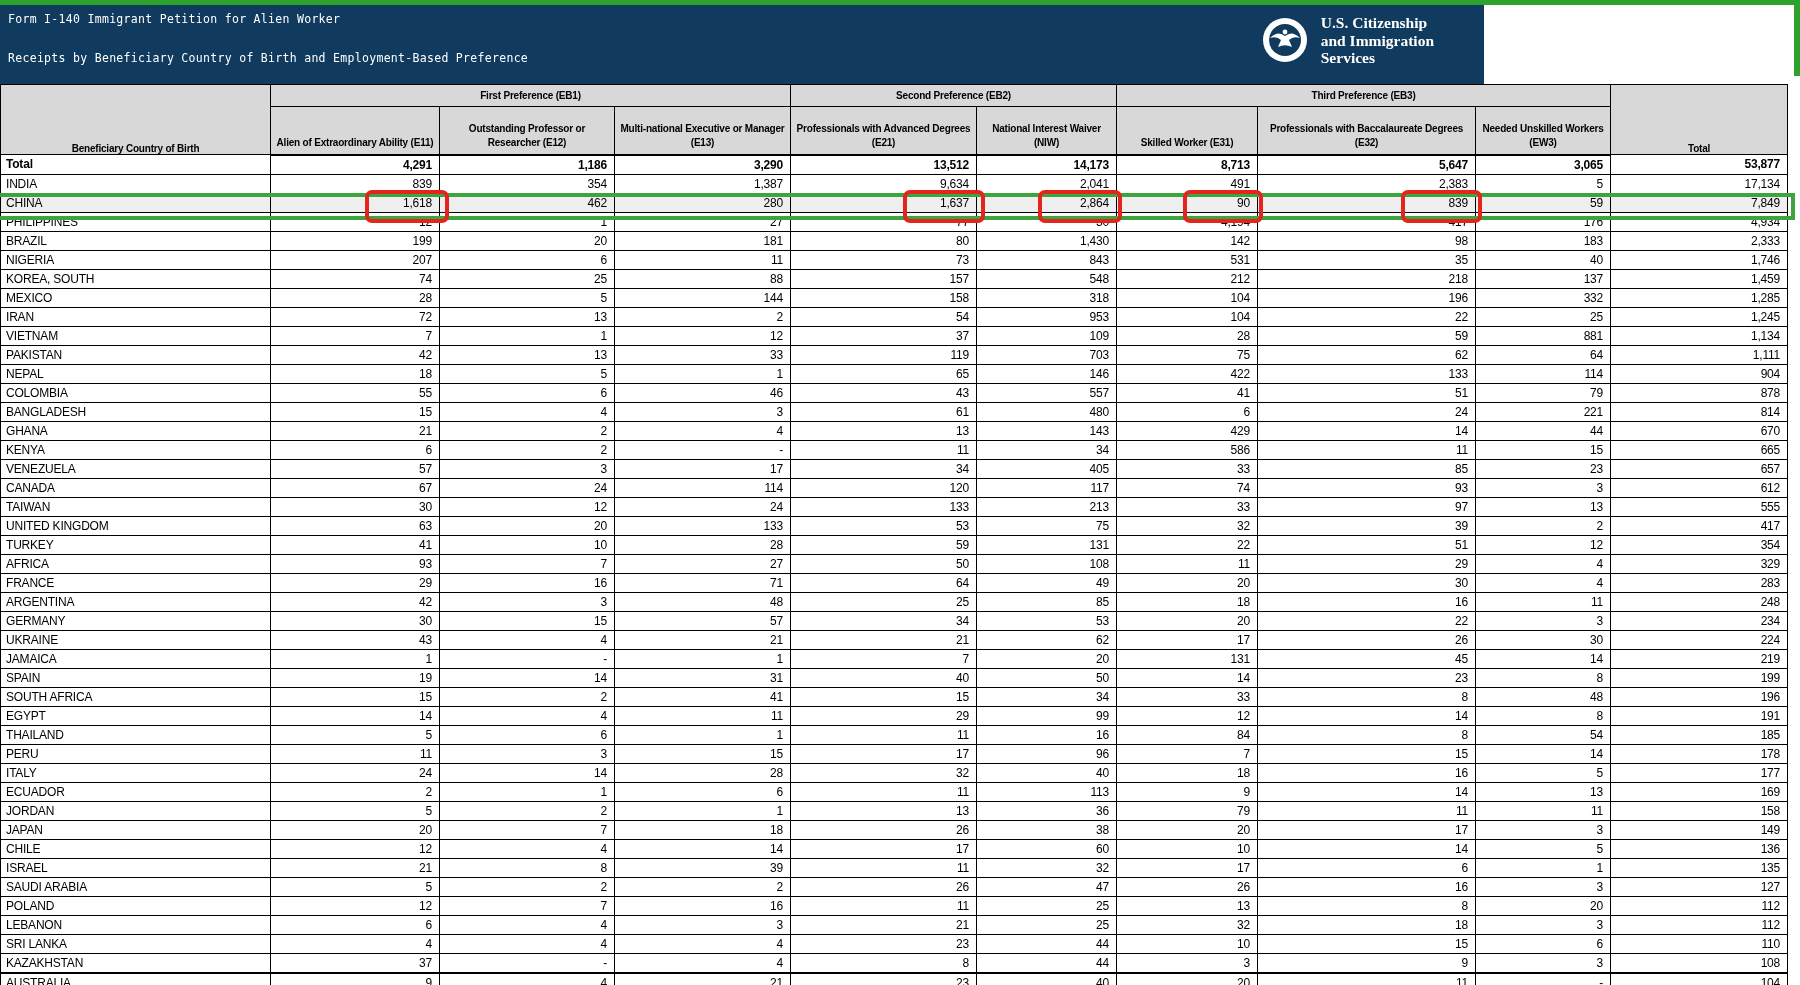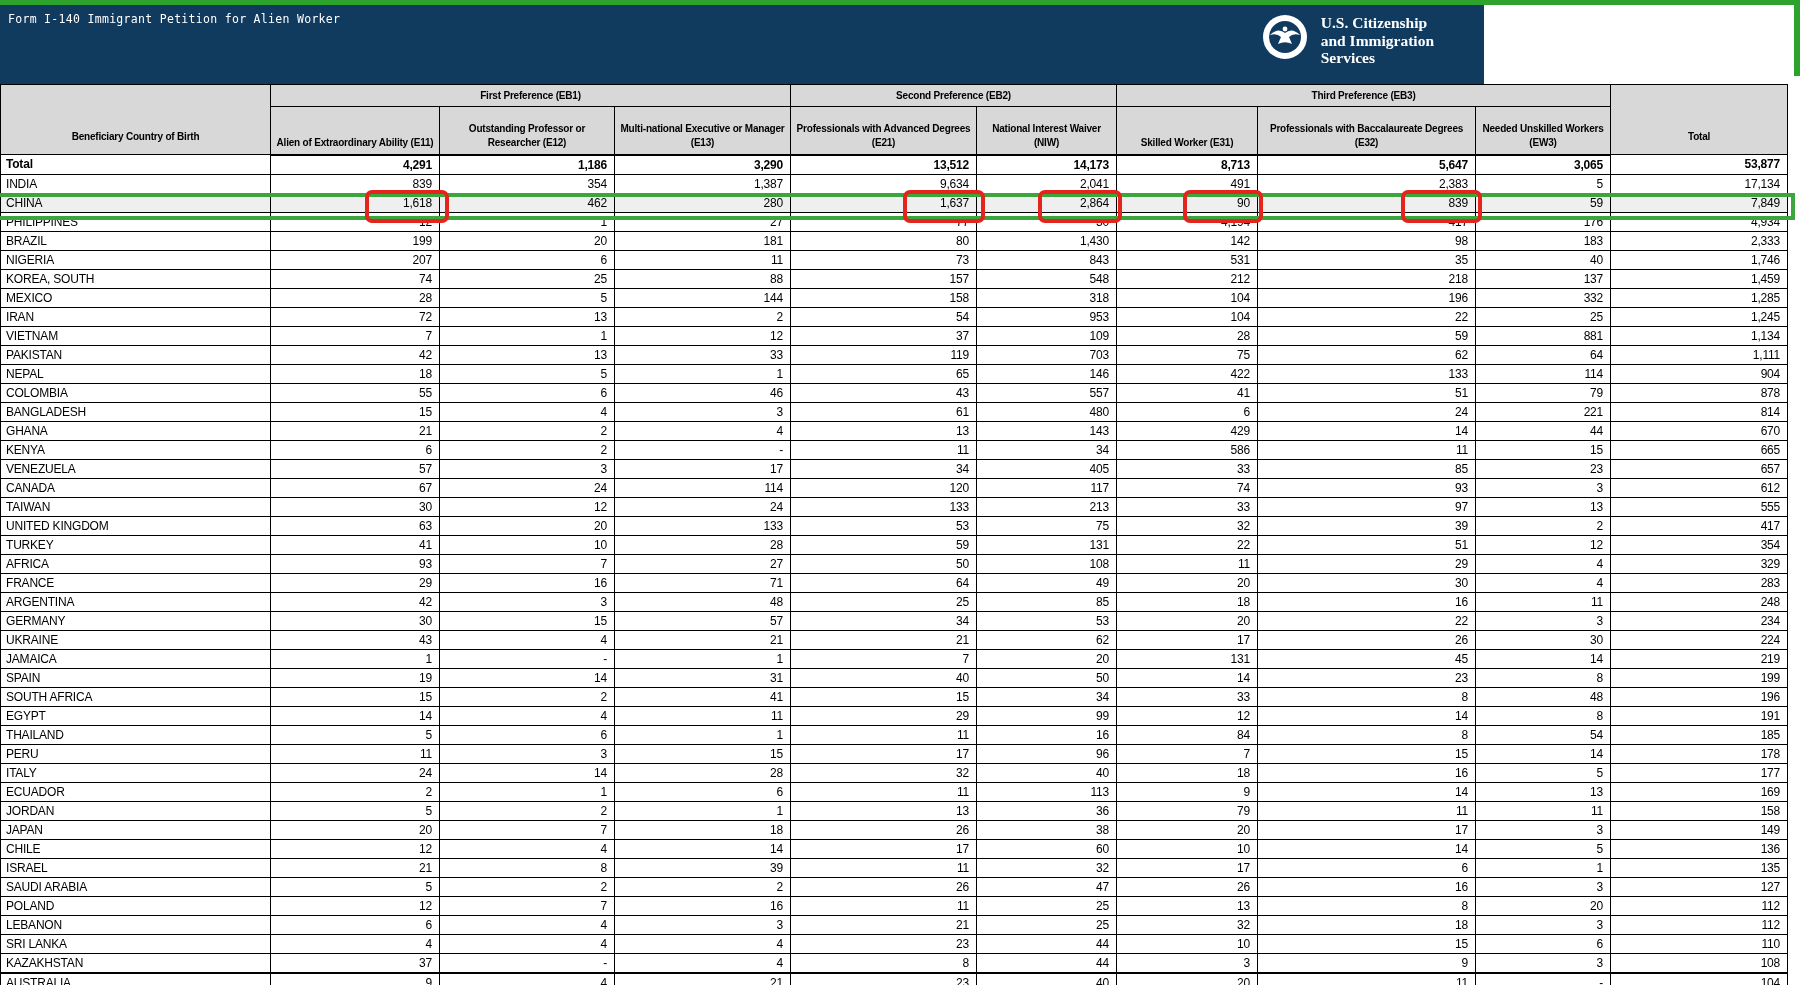--- a/index.html
+++ b/index.html
@@ -11,21 +11,21 @@
   }
   
   .top-bar { position:absolute; top:0; left:0; width:1800px; height:5px; background:#2da32d; }
   .banner  { position:absolute; top:5px; left:0; width:1484px; height:79px; background:#113a5f; }
   .right-strip { position:absolute; top:0; right:0; width:6px; height:76px; background:#2da32d; }
   .banner-text {
     position:absolute; left:8px; top:5px; color:#fff;
     font-family:"DejaVu Sans Mono", monospace; font-size:11.5px; line-height:19.5px;
     letter-spacing:0.3px; white-space:pre;
   }
-  .logo { position:absolute; right:50px; top:9px; display:flex; align-items:flex-start; gap:13px; }
+  .logo { position:absolute; right:50px; top:9px; display:flex; align-items:flex-end; gap:13px; }
   .wordmark {
     color:#fff; font-family:"Liberation Serif", serif;
     font-size:15.5px; font-weight:600; line-height:17.5px;
   }
   
   table.report {
     position:absolute; top:84px; left:0; width:1787px;
     border-collapse:collapse; table-layout:fixed;
     font-family:"Liberation Sans", sans-serif;
   }
@@ -33,21 +33,21 @@
   .report thead th {
     background:#d8d8d8; font-weight:bold; font-size:10px; color:#000;
     border:1.5px solid #000; text-align:center; letter-spacing:-0.2px;
   }
   .report tr.group-row th { height:22px; }
   .report tr.colhead-row th {
     height:48px; vertical-align:bottom; padding:0 4px 4px 4px;
     white-space:normal; line-height:14px;
   }
   .report thead tr.colhead-row th { border-bottom:2px solid #000; }
-  .report th.corner, .report th.total-corner { vertical-align:bottom; padding-bottom:12px; }
+  .report th.corner, .report th.total-corner { vertical-align:bottom; padding-bottom:0; }
   .report tbody td { height:18.05px; font-size:12px; line-height:18px; vertical-align:middle; color:#000; letter-spacing:-0.2px; }
   .report td.num { text-align:right; padding-right:7px; }
   .report td.country { padding-left:5px; text-align:left; }
   .report tr.row-total td { font-weight:bold; }
   .report tr.row-highlight td { background:#efefef; }
   .report tbody tr:nth-last-child(2) td { border-bottom:2.5px solid #000; }
   
   .green-row-box {
     position:absolute; left:-10px; top:193px; width:1805px; height:27px;
     border:4.5px solid #3da53d; pointer-events:none; z-index:5;
@@ -64,21 +64,21 @@
 </style>
 </head>
 <body>
 
 <div class="page">
 
   <div class="top-bar"></div>
 
   <div class="banner">
     <div class="banner-text"><span>Form I-140 Immigrant Petition for Alien Worker</span><br>
-<br>
+<span>Receipts by Beneficiary Country of Birth and Employment-Based Preference</span><br>
 <span>Fiscal Year 2024 (Q3)</span></div>
 
     <div class="logo">
       <span>
         <svg width="46" height="46" viewBox="0 0 46 46">
           <circle cx="23" cy="23" r="22" fill="#ffffff"></circle>
           <circle cx="23" cy="23" r="16" fill="#113a5f"></circle>
           <path d="M8 21 Q16 13 23 19 Q30 13 38 21 Q31 19 27 23 L30 30 Q23 26.5 16 30 L19 23 Q15 19 8 21 Z" fill="#ffffff"></path>
           <circle cx="23" cy="15" r="2.4" fill="#ffffff"></circle>
         </svg>

